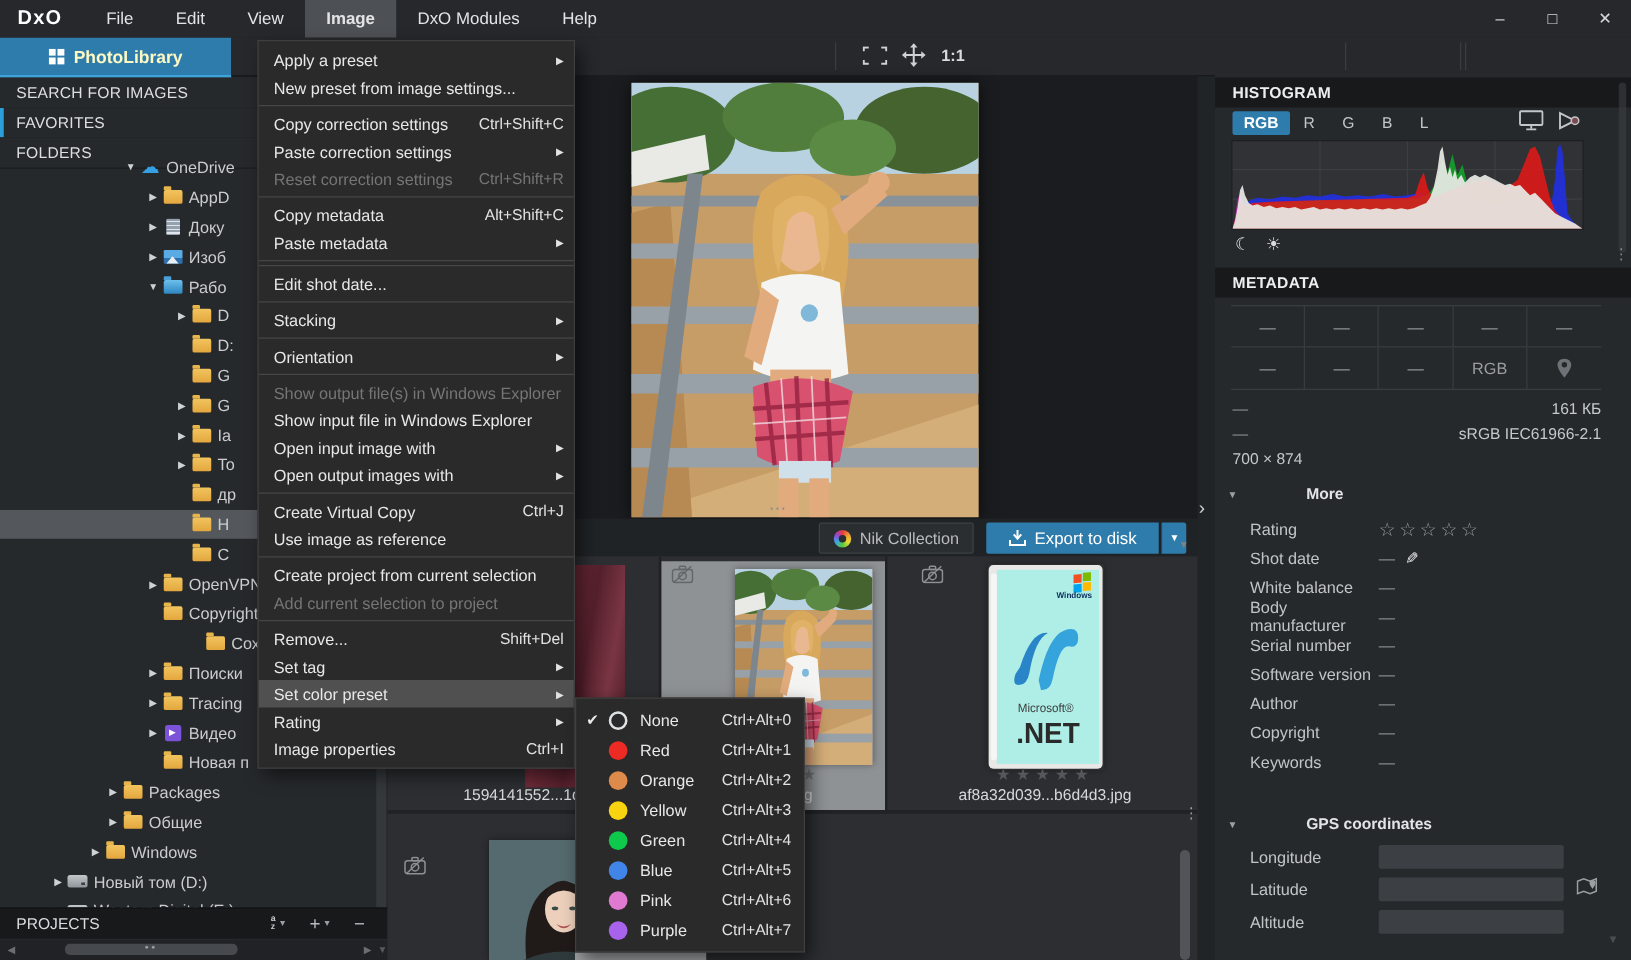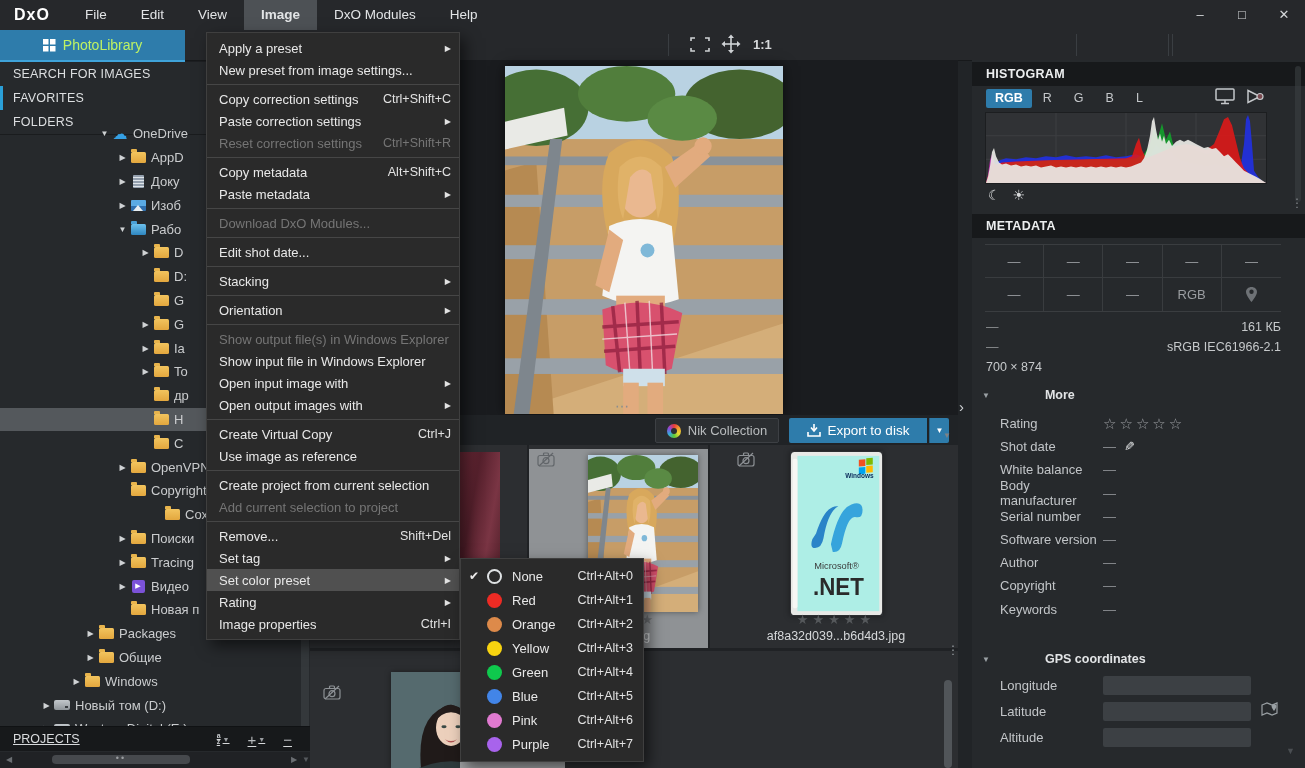--- a/index.html
+++ b/index.html
@@ -9,21 +9,21 @@
   .menubar{position:absolute;left:0;top:0;width:1305px;height:30px;background:#26282b;display:flex;align-items:center;z-index:20;}
   .logo{font-weight:bold;font-size:16px;color:#fff;letter-spacing:1px;margin-left:14px;margin-right:18px;}
   .mb-items{display:flex;height:30px;}
   .mb-item{padding:0 17px;line-height:30px;font-size:13.5px;color:#e2e4e6;cursor:default;}
   .mb-item.active{background:#4d5155;font-weight:bold;}
   .win-controls{position:absolute;right:0;top:0;height:30px;display:flex;}
   .win-btn{width:42px;text-align:center;line-height:30px;font-size:13px;color:#d4d7d9;}
   
   .left-panel{position:absolute;left:0;top:30px;width:310px;height:738px;background:#26292c;}
   .pl-tab{position:absolute;left:0;top:0;width:185px;height:30px;background:#2e7cab;border-bottom:2px solid #3fa3da;display:flex;align-items:center;justify-content:center;gap:7px;}
-  .pl-tab span.t{font-weight:normal;font-size:14px;color:#bef264;}
+  .pl-tab span.t{font-weight:bold;font-size:14px;color:#fef9c3;}
   .pl-right{position:absolute;left:185px;top:0;width:125px;height:32px;background:#1d1f22;}
   .lp-section{position:absolute;left:0;width:310px;height:24px;border-bottom:1px solid #1a1c1e;display:flex;align-items:center;background:#26292c;}
   .lp-section .lbl{font-size:12.5px;color:#dddfe1;margin-left:13px;letter-spacing:.2px;}
   .lp-section.active{box-shadow:inset 3px 0 0 #2a9fd8;}
   .tree{position:absolute;left:0;top:92px;width:310px;height:604px;overflow:hidden;}
   .tree-row{height:23.8px;display:flex;align-items:center;font-size:13px;color:#caccce;cursor:default;}
   .tree-row.selected{background:#54585c;}
   .tri{width:13px;font-size:8px;color:#cfd2d4;text-align:center;flex:0 0 13px;}
   .tico{flex:0 0 18px;display:flex;align-items:center;justify-content:center;margin-right:4px;}
   .ic-folder{width:15px;height:11px;background:linear-gradient(#f2c45e,#e3a73e);border-radius:1.5px;position:relative;}
@@ -31,21 +31,21 @@
   .ic-folder-blue{width:15px;height:11px;background:linear-gradient(#6cc0ec,#2e86c0);border-radius:1.5px;position:relative;}
   .ic-folder-blue::before{content:'';position:absolute;top:-3px;left:0;width:6px;height:3px;background:#4aa0d6;border-radius:1px 1px 0 0;}
   .ic-cloud{color:#35a0e4;font-size:15px;line-height:10px;}
   .ic-document{width:11px;height:13px;background:#8ema;background:#94a0ae;border-radius:1px;
     background-image:repeating-linear-gradient(#94a0ae 0 2px,#dfe5ea 2px 3px);}
   .ic-picture{width:15px;height:11px;border-radius:1px;background:linear-gradient(#5aaae4 55%,#2f6fae 55%);position:relative;overflow:hidden;}
   .ic-picture::after{content:'';position:absolute;left:2px;bottom:0;border-left:5px solid transparent;border-right:5px solid transparent;border-bottom:6px solid #e8eef2;}
   .ic-video{width:13px;height:13px;background:#7b52d8;border-radius:2px;color:#fff;font-size:7px;display:flex;align-items:center;justify-content:center;}
   .ic-drive{width:16px;height:10px;background:linear-gradient(#c2c7cb,#8f959a);border-radius:2px;position:relative;}
   .ic-drive::after{content:'';position:absolute;right:2px;bottom:2px;width:3px;height:2px;background:#3a3e42;}
-  .projects-bar{position:absolute;left:0;top:696px;width:310px;height:24px;background:#17191b;border-top:1px solid #101214;display:flex;align-items:center;text-decoration:underline;}
+  .projects-bar{position:absolute;left:0;top:696px;width:310px;height:24px;background:#17191b;border-top:1px solid #101214;display:flex;align-items:center;}
   .projects-bar .lbl{font-size:12.5px;color:#dadcde;margin-left:13px;flex:1;}
   .pb-ic{color:#b8bbbe;font-size:13px;margin-right:18px;display:flex;align-items:center;gap:2px;}
   .azstack{display:flex;flex-direction:column;font-size:7px;line-height:6px;color:#c8cbce;font-weight:bold;}
   .mini-caret{font-size:7px;color:#9a9da1;}
   .lp-hscroll{position:absolute;left:0;top:722px;width:310px;height:16px;background:#202225;}
   .lp-thumb{position:absolute;left:52px;top:3px;width:138px;height:9px;background:#46494d;border-radius:4px;color:#9a9da1;font-size:9px;line-height:7px;text-align:center;letter-spacing:2px;}
   .lp-arr{position:absolute;top:3px;font-size:8px;color:#6a6e72;}
   .lp-vscroll{position:absolute;left:301px;top:560px;width:8px;height:140px;background:#3b3e42;border-radius:4px;opacity:.7;}
   
   .toolbar{position:absolute;left:185px;top:30px;width:1120px;height:30px;background:#26282b;border-bottom:1px solid #17191b;}
@@ -782,23 +782,20 @@
       <div class="menu-sep"></div>
       <div class="menu-item">
         <span class="ml">Copy metadata</span>
         <span class="ms">Alt+Shift+C</span>
       </div>
       <div class="menu-item">
         <span class="ml">Paste metadata</span>
         <span class="marr">▶</span>
       </div>
       <div class="menu-sep"></div>
-      <div class="menu-item disabled">
-        <span class="ml">Download DxO Modules...</span>
-      </div>
       <div class="menu-sep"></div>
       <div class="menu-item">
         <span class="ml">Edit shot date...</span>
       </div>
       <div class="menu-sep"></div>
       <div class="menu-item">
         <span class="ml">Stacking</span>
         <span class="marr">▶</span>
       </div>
       <div class="menu-sep"></div>

